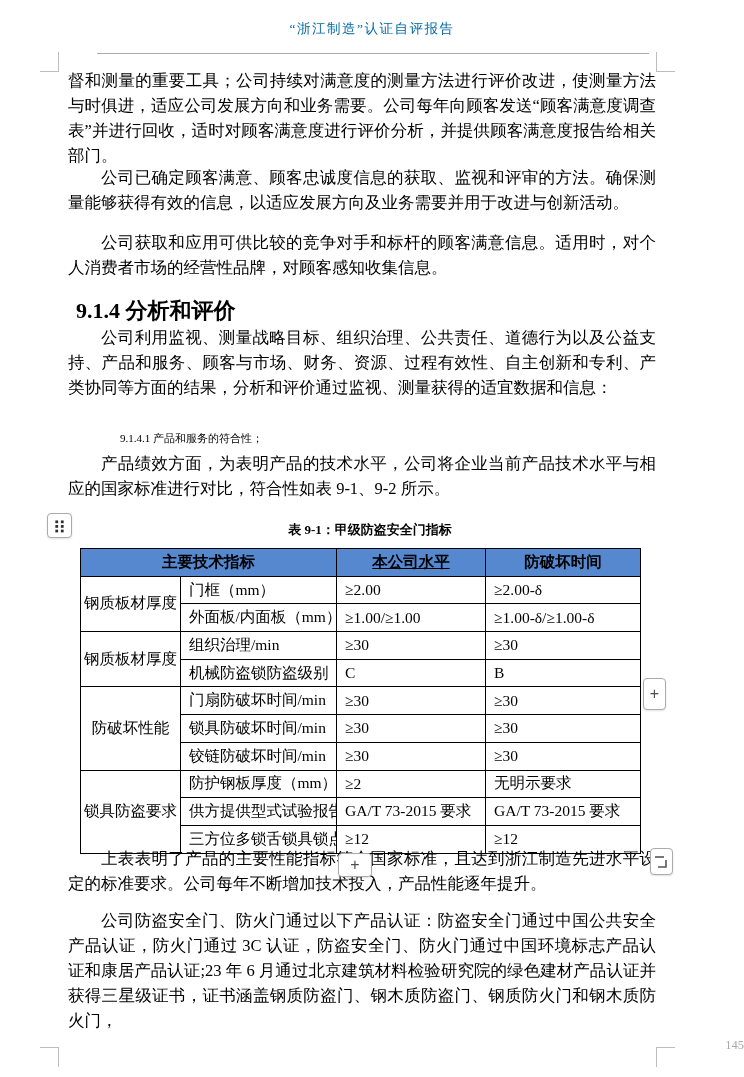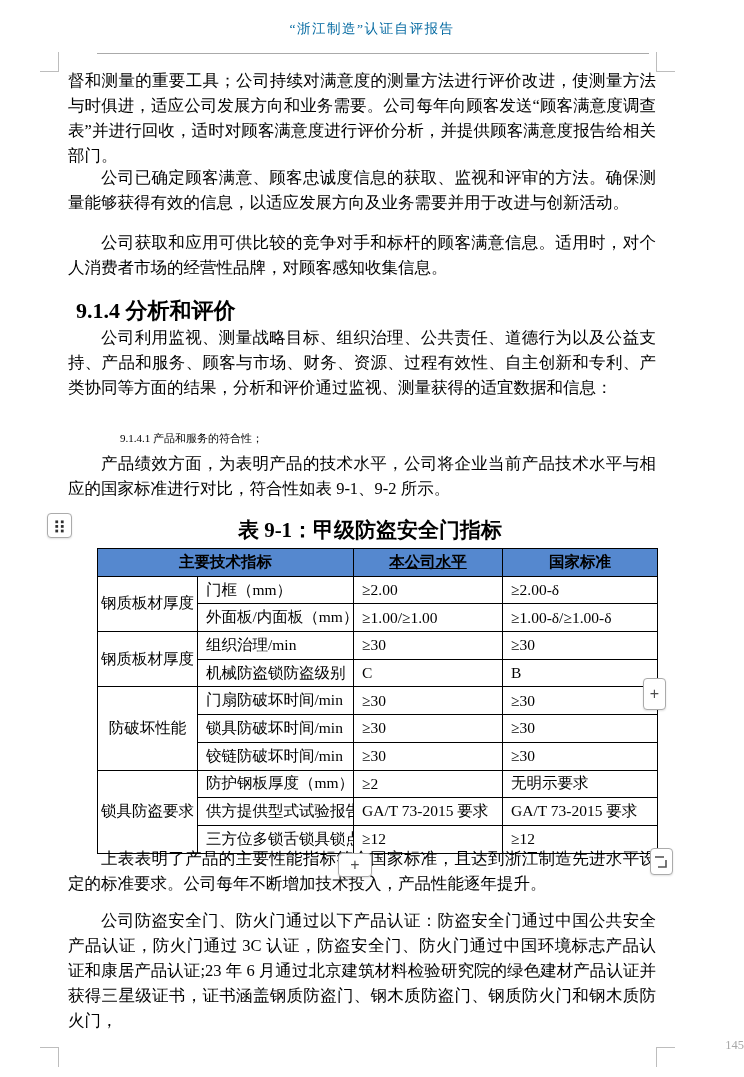--- a/index.html
+++ b/index.html
@@ -21,25 +21,25 @@
   .corner.tr{left:656px;top:52px;border-left:1px solid #bdbdbd;border-bottom:1px solid #bdbdbd;}
   .corner.bl{left:40px;top:1047px;border-right:1px solid #bdbdbd;border-top:1px solid #bdbdbd;}
   .corner.br{left:656px;top:1047px;border-left:1px solid #bdbdbd;border-top:1px solid #bdbdbd;}
 
   
   .para{left:68px;width:588px;font-size:16.5px;line-height:25px;text-align:justify;
     text-justify:inter-character;}
   .indent{text-indent:2em;}
   .h-num{left:76px;width:588px;font-size:22px;line-height:30px;font-weight:bold;}
   .h-sub{left:76px;width:588px;font-size:11px;line-height:30px;margin-left:44px;}
-  .caption{left:76px;width:588px;text-align:center;font-weight:bold;font-size:21px;line-height:26px;}
+  .caption{left:76px;width:588px;text-align:center;font-weight:bold;font-size:13px;line-height:26px;}
 
   
   .table-wrap{left:80px;top:548px;}
-  table.spec{border-collapse:collapse;table-layout:fixed;width:560px;margin-left:17px;}
+  table.spec{border-collapse:collapse;table-layout:fixed;width:560px;}
   table.spec th,table.spec td{border:1.5px solid #000;font-size:15.5px;height:26.7px;
     padding:0 2px 0 8px;overflow:hidden;white-space:nowrap;}
   table.spec th{font-weight:bold;text-align:center;padding:0;color:#000;}
   table.spec td.group{text-align:center;padding:0;}
 
   
   .widget{background:#ffffff;border:1px solid #ababab;border-radius:4px;
     box-shadow:0 1px 2px rgba(0,0,0,0.12);display:flex;align-items:center;justify-content:center;
     z-index:5;box-sizing:border-box;cursor:pointer;}
   .move-handle{left:47px;top:513px;width:25px;height:25px;}
@@ -75,21 +75,21 @@
     <colgroup>
         <col style="width:100px">
         <col style="width:156px">
         <col style="width:149px">
         <col style="width:155px">
       </colgroup>
     <thead>
       <tr>
         <th colspan="2" class="hdr" style="background: rgb(85, 136, 207);">主要技术指标</th>
         <th class="hdr" style="background: rgb(85, 136, 207); text-decoration: underline;">本公司水平</th>
-        <th class="hdr" style="background: rgb(85, 136, 207);">国家标准</th>
+        <th class="hdr" style="background: rgb(85, 136, 207);">防破坏时间</th>
       </tr>
     </thead>
     <tbody id="spec-body">
         <tr>
           <td class="group" rowspan="2">钢质板材厚度</td>
           <td>门框（mm）</td>
           <td>≥2.00</td>
           <td>≥2.00-δ</td>
         </tr>
         <tr>

